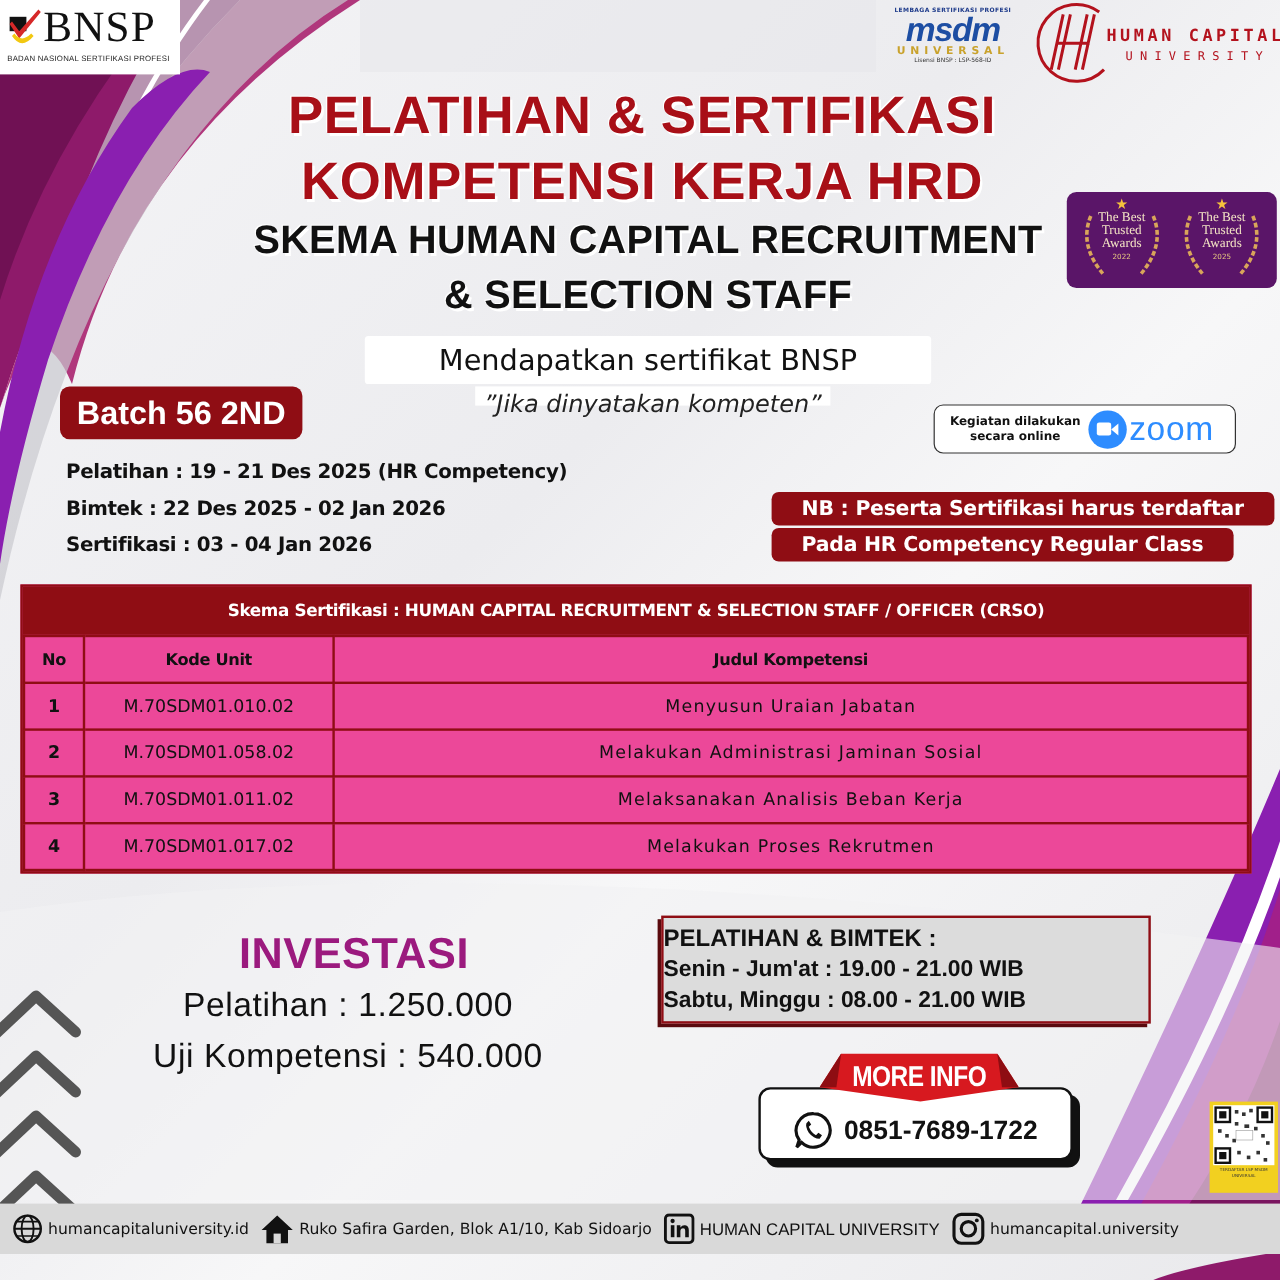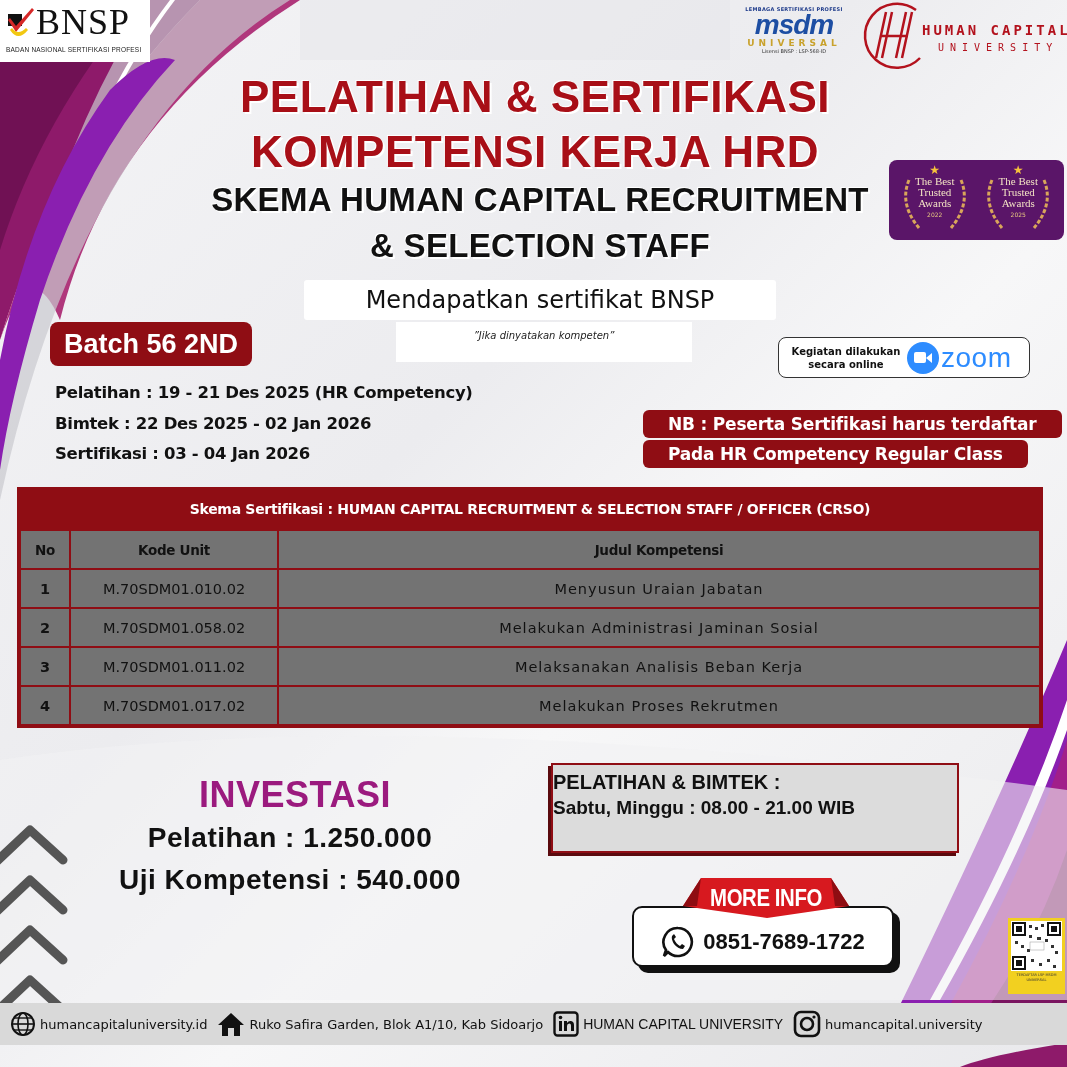--- a/index.html
+++ b/index.html
@@ -73,22 +73,22 @@
   .award .yr { font-size: 6px; color: #e8c880; margin-top: 2px; }
   .award svg { position: absolute; left: 0; top: 6px; }
 
   
   .cert-banner {
     left: 304px; top: 280px; width: 472px; height: 40px; z-index: 3; background: #fff;
     border-radius: 3px; text-align: center;
     font-family: "DejaVu Sans", sans-serif; font-weight: normal; font-size: 24px; line-height: 40px; color: #111;
   }
   .cert-note {
-    left: 396px; top: 322px; width: 296px; height: 40px; z-index: 3; background: #fff;
-    text-align: center; font-style: italic; font-size: 10px; line-height: 28px; color: #222;
+    left: 396px; top: 322px; width: 296px; height: 16px; z-index: 3; background: #fff;
+    text-align: center; font-style: italic; font-size: 20px; line-height: 28px; color: #222;
   }
 
   .batch {
     left: 50px; top: 322px; width: 202px; height: 44px; z-index: 3; background: #8f0d14;
     border-radius: 8px; color: #fff; font-family: "Liberation Sans", sans-serif; font-weight: bold;
     font-size: 27px; line-height: 44px; text-align: center;
   }
 
   .schedule { left: 55px; top: 378px; z-index: 3; }
   .schedule div {
@@ -117,21 +117,21 @@
     font-family: "Liberation Sans", sans-serif; font-size: 28px; color: #2d8cff; margin-left: 2px; letter-spacing: 0.5px;
   }
 
   .nb { z-index: 3; background: #8f0d14; color: #fff; border-radius: 6px;
     font-family: "DejaVu Sans", sans-serif; font-weight: bold; font-size: 17px; line-height: 28px;
     padding: 0 25px; white-space: nowrap; letter-spacing: -0.2px;
   }
 
   
   .skema {
-    left: 17px; top: 487px; width: 1026px; z-index: 3; border: 2px solid #8f0d14; background: #737373;
+    left: 17px; top: 487px; width: 1026px; z-index: 3; border: 2px solid #8f0d14; background: #ec4899;
   }
   .skema-head {
     background: #8f0d14; color: #fff; text-align: center; font-weight: bold; font-size: 14px;
     height: 40px; line-height: 40px; letter-spacing: -0.3px;
   }
   .skema table { width: 100%; border-collapse: collapse; }
   .skema th, .skema td {
     border: 2px solid #8f0d14; text-align: center; height: 39px; font-size: 14.5px; color: #111;
   }
   .skema th { font-weight: bold; font-size: 13.5px; letter-spacing: -0.3px; }
@@ -139,21 +139,21 @@
   .skema td.judul { letter-spacing: 1px; }
 
   
   .inv-title {
     left: 110px; top: 774px; width: 370px; text-align: center; z-index: 3;
     font-family: "Liberation Sans", sans-serif; font-weight: bold; font-size: 36px; color: #9b1a7e;
     letter-spacing: 0.5px;
   }
   .inv-line {
     left: 100px; width: 380px; text-align: center; z-index: 3;
-    font-family: "Liberation Sans", sans-serif; font-weight: bold; font-size: 28px; color: #111;
+    font-family: "Liberation Sans", sans-serif; font-weight: normal; font-size: 28px; color: #111;
     letter-spacing: 0.5px;
   }
 
   .chev { z-index: 1; }
 
   
   .jadwal {
     left: 551px; top: 763px; width: 408px; height: 90px; z-index: 3; background: #dcdcdc;
     border: 2px solid #8f0d14; box-shadow: -3px 3px 0 #5a0a0e; text-align: left;
     font-family: "Liberation Sans", sans-serif; font-weight: bold; color: #111;
@@ -342,20 +342,21 @@
     </tbody>
   </table>
 </div>
 
 <div class="abs inv-title">INVESTASI</div>
 <div class="abs inv-line" style="top:822px;">Pelatihan : 1.250.000</div>
 <div class="abs inv-line" style="top:864px;">Uji Kompetensi : 540.000</div>
 
 <div class="abs jadwal">
   <div class="h">PELATIHAN &amp; BIMTEK :</div>
+  <div class="r">Senin - Jum'at :  19.00 - 21.00 WIB</div>
   <div class="r">Sabtu, Minggu : 08.00 - 21.00 WIB</div>
 </div>
 
 <div class="abs phone-box">
   <svg width="34" height="34" viewBox="0 0 34 34">
     <path d="M17,3 A14,14 0 1 1 7,27 L3,31 L5,25 A14,14 0 0 1 17,3 Z" fill="none" stroke="#111" stroke-width="2.6"></path>
     <path d="M11,11 Q10,14 13,19 Q17,24 22,24 L24,21 L21,19 L19,21 Q15,19 13,14 L15,12 L13,9 Z" fill="#111"></path>
   </svg>
   <span class="num">0851-7689-1722</span>
 </div>

